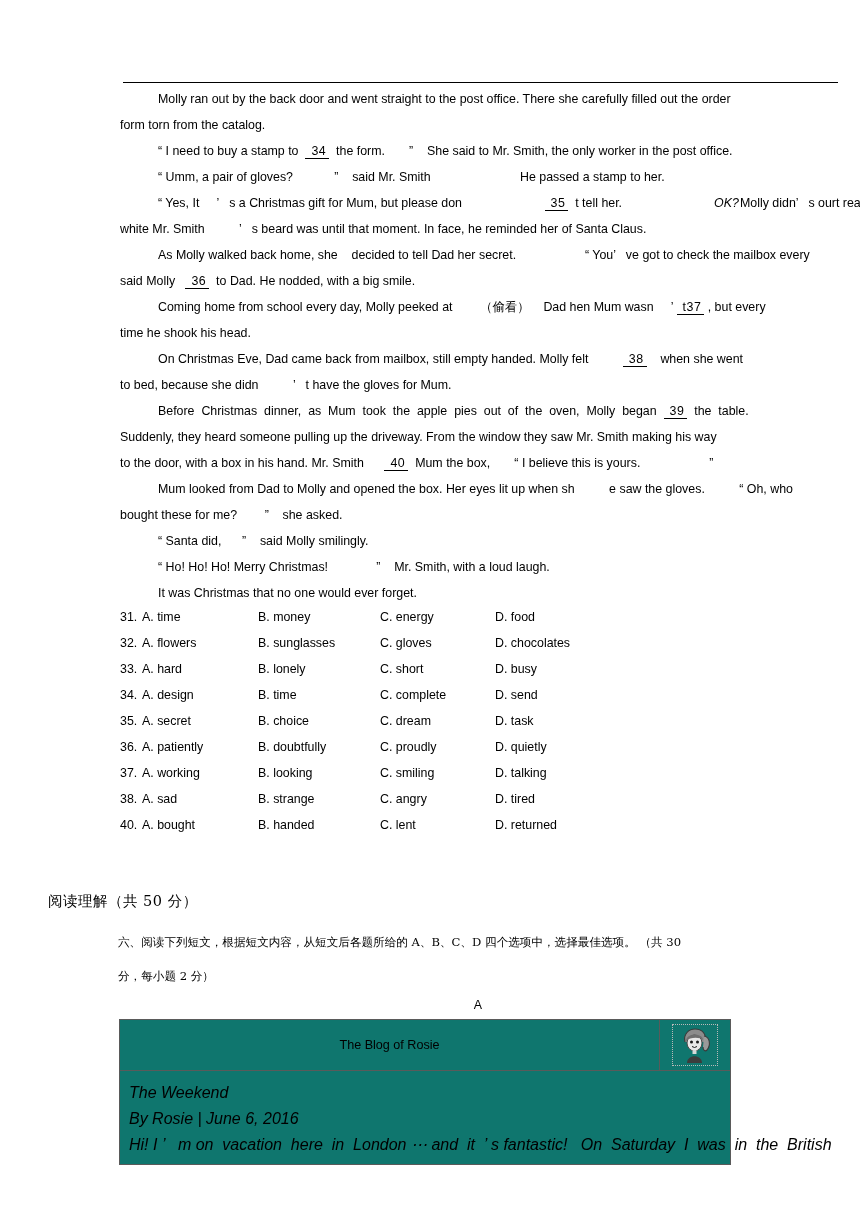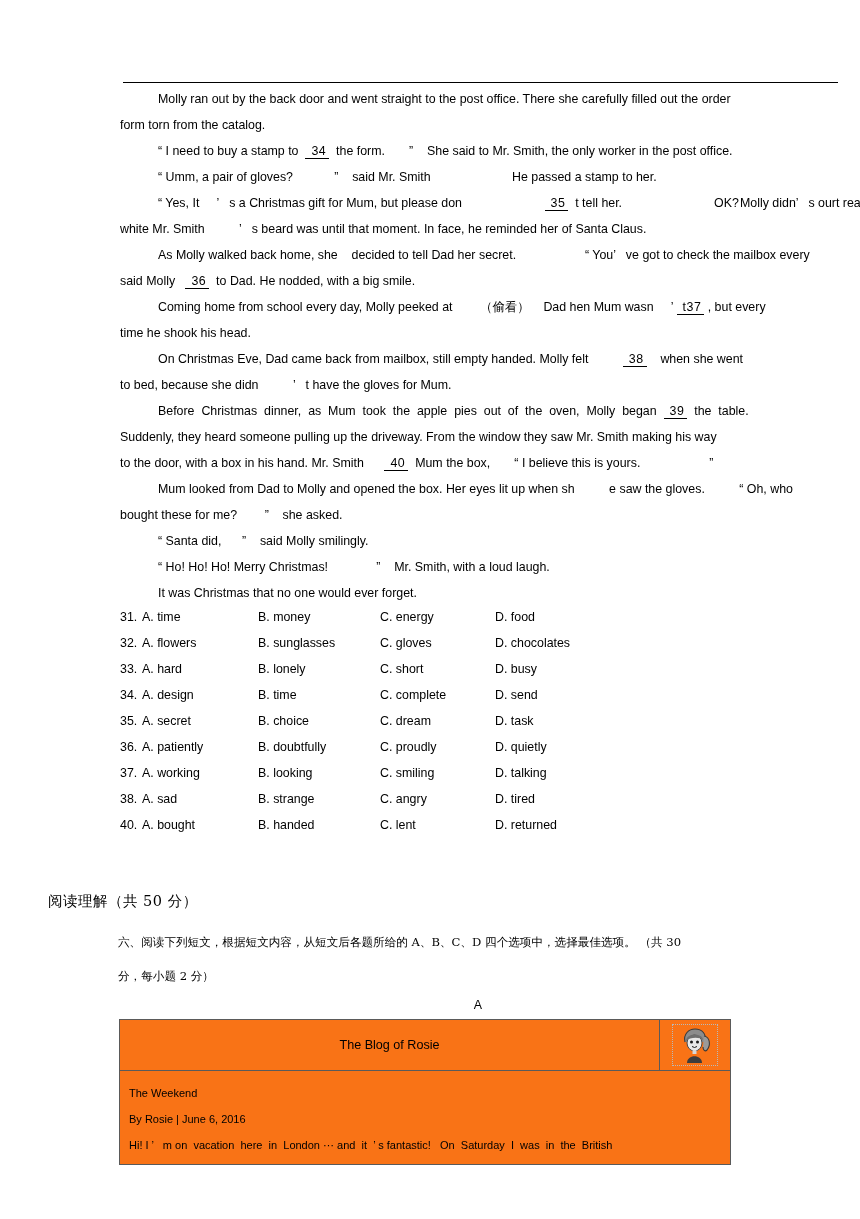--- a/index.html
+++ b/index.html
@@ -117,21 +117,21 @@
   }
 
   
   .blog-table {
     position: absolute;
     left: 71px;
     top: 1019px;
     width: 612px;
     border: 1.3px solid #5a5a5a;
     box-sizing: border-box;
-    background: #f97316;
+    background: #0f766e;
   }
   .blog-head {
     display: flex;
     height: 51px;
     border-bottom: 1.3px solid #5a5a5a;
     box-sizing: border-box;
   }
   .blog-head-title {
     flex: 1;
     display: flex;
@@ -152,38 +152,39 @@
     width: 46px;
     height: 42px;
     border: 1px dotted #b9b9b9;
     display: flex;
     align-items: center;
     justify-content: center;
     box-sizing: border-box;
   }
   .blog-body {
     padding: 9px 9px 6px 9px;
-    font-size: 11px;
+    font-size: 16px;
     line-height: 26px;
+    font-style: italic;
   }
   .blog-body .bline { display: block; height: 26px; white-space: pre; }
 </style>
 </head>
 <body>
 
 <div class="page">
 
   <div class="top-rule"></div>
 
   <div class="passage" id="passage-root">
       <span class="ln indent"><span>Molly ran out by the back door and went straight to the post office. There she carefully filled out the order</span></span>
       <span class="ln"><span>form torn from the catalog.</span></span>
       <span class="ln indent"><span>“ I need to buy a stamp to  </span><span class="blank">34</span><span>  the form.       ”    She said to Mr. Smith, the only worker in the post office.</span></span>
-      <span class="ln indent"><span>“ Umm, a pair of gloves?            ”    said Mr. Smith</span><span class="ov" style="left: 392px;">He passed a stamp to her.</span></span>
-      <span class="ln indent"><span>“ Yes, It     ’   s a Christmas gift for Mum, but please don                        </span><span class="blank">35</span><span>  t tell her.</span><span class="ov" style="left: 594px;">OK?</span><span class="ov" style="left: 620px;">Molly didn’   s ourt realize how</span></span>
+      <span class="ln indent"><span>“ Umm, a pair of gloves?            ”    said Mr. Smith</span><span class="ov" style="left: 400px;">He passed a stamp to her.</span></span>
+      <span class="ln indent"><span>“ Yes, It     ’   s a Christmas gift for Mum, but please don                        </span><span class="blank">35</span><span>  t tell her.</span><span class="ov" style="left: 594px; font-style: italic;">OK?</span><span class="ov" style="left: 620px;">Molly didn’   s ourt realize how</span></span>
       <span class="ln"><span>white Mr. Smith          ’   s beard was until that moment. In face, he reminded her of Santa Claus.</span></span>
       <span class="ln indent"><span>As Molly walked back home, she    decided to tell Dad her secret.                    “ You’   ve got to check the mailbox every</span></span>
       <span class="ln"><span>said Molly   </span><span class="blank">36</span><span>  to Dad. He nodded, with a big smile.</span></span>
       <span class="ln indent"><span>Coming home from school every day, Molly peeked at        （偷看）    Dad hen Mum wasn     ’ </span><span class="blank">t37</span><span> , but every</span></span>
       <span class="ln"><span>time he shook his head.</span></span>
       <span class="ln indent"><span>On Christmas Eve, Dad came back from mailbox, still empty handed. Molly felt          </span><span class="blank">38</span><span>    when she went</span></span>
       <span class="ln"><span>to bed, because she didn          ’   t have the gloves for Mum.</span></span>
       <span class="ln indent" style="letter-spacing: 0px;"><span>Before  Christmas  dinner,  as  Mum  took  the  apple  pies  out  of  the  oven,  Molly  began  </span><span class="blank">39</span><span>  the  table.</span></span>
       <span class="ln"><span>Suddenly, they heard someone pulling up the driveway. From the window they saw Mr. Smith making his way</span></span>
       <span class="ln"><span>to the door, with a box in his hand. Mr. Smith      </span><span class="blank">40</span><span>  Mum the box,       “ I believe this is yours.                    ”</span></span>

